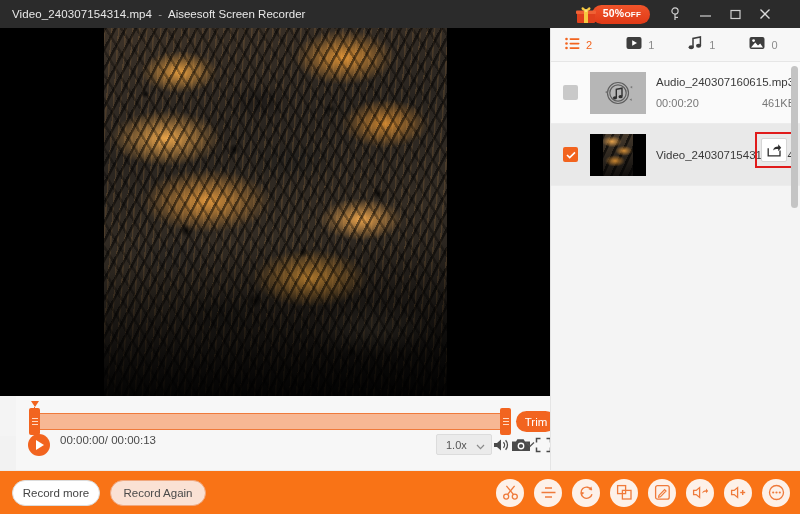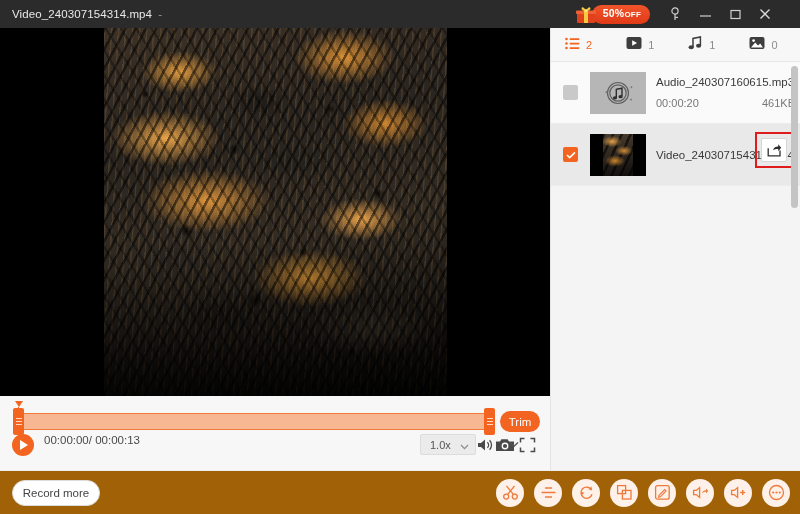--- a/index.html
+++ b/index.html
@@ -101,21 +101,21 @@
       radial-gradient(circle 7px at 24% 55%, rgba(0,0,0,.75) 0, rgba(0,0,0,0) 100%),
       radial-gradient(circle 5px at 58% 61%, rgba(0,0,0,.7) 0, rgba(0,0,0,0) 100%),
       radial-gradient(circle 6px at 80% 45%, rgba(0,0,0,.72) 0, rgba(0,0,0,0) 100%),
       radial-gradient(circle 8px at 44% 74%, rgba(0,0,0,.7) 0, rgba(0,0,0,0) 100%),
       radial-gradient(circle 5px at 72% 88%, rgba(0,0,0,.65) 0, rgba(0,0,0,0) 100%),
       linear-gradient(180deg, rgba(0,0,0,0) 58%, rgba(0,0,0,.45) 84%, rgba(0,0,0,.82) 100%);
   }
 
   
   .trimbar {
-    position: absolute; left: 0; top: 396px;
+    position: absolute; left: 16px; top: 396px;
     width: 550px; height: 74px;
     background: #f7f7f7;
   }
   .track-row {
     position: absolute; left: 0; top: 12px; width: 550px; height: 26px;
   }
   .track {
     position: absolute; left: 18px; top: 5px; width: 472px; height: 17px;
     background: #f7b793; border: 1px solid #ef7a3b; border-radius: 2px;
   }
@@ -181,21 +181,21 @@
   .speed-select .val {
     font-size: 11px; color: #555; padding-left: 9px;
   }
   .speed-select .chev { margin-left: auto; padding-right: 6px; }
   .icon-btn { display: flex; align-items: center; cursor: pointer; }
 
   
   .bottombar {
     position: absolute; left: 0; top: 470px;
     width: 800px; height: 44px;
-    background: #a16207; border-top: 1px solid #ececec;
+    background: #f97316; border-top: 1px solid #ececec;
     display: flex; align-items: center;
   }
   .pill {
     height: 26px; border-radius: 13px; font-size: 11.5px;
     display: flex; align-items: center; justify-content: center;
     cursor: pointer; user-select: none;
   }
   .pill.white {
     margin-left: 12px; width: 88px;
     background: #ffffff; border: 1px solid #dcdcdc; color: #444;
@@ -311,20 +311,21 @@
   }
 </style>
 </head>
 <body>
 
 <div id="app">
 
   <div class="titlebar">
     <span class="title-text">Video_240307154314.mp4</span>
     <span class="title-sep">-</span>
+    <span class="title-app">Aiseesoft Screen Recorder</span>
 
     <div class="title-right">
 
       <div class="promo">
         <span class="gift-icon">
           <svg width="22" height="19" viewBox="0 0 22 19">
             <rect x="2" y="8" width="18" height="10" rx="1" fill="#e0401c"></rect>
             <rect x="1" y="5.5" width="20" height="3.6" rx="1" fill="#f06134"></rect>
             <rect x="9" y="5.5" width="4" height="12.5" fill="#f7c93f"></rect>
             <path d="M11 6 C8 6 6 4.5 6.6 3 C7.2 1.6 9.6 2.4 11 6 Z" fill="#f7c93f"></path>
@@ -539,20 +540,21 @@
         <div class="red-ring"></div>
       </div>
     </div>
 
     <div class="scrollbar"></div>
 
   </div>
 
   <div class="bottombar">
     <div class="pill white">Record more</div>
+    <div class="pill orange">Record Again</div>
 
     <div class="tool-row">
       <div class="tool">
         <svg width="17" height="17" viewBox="0 0 17 17">
           <circle cx="4.2" cy="12.6" r="2.5" fill="none" stroke="#ef7a3b" stroke-width="1.3"></circle>
           <circle cx="12.8" cy="12.6" r="2.5" fill="none" stroke="#ef7a3b" stroke-width="1.3"></circle>
           <line x1="5.4" y1="10.6" x2="12.6" y2="1.8" stroke="#ef7a3b" stroke-width="1.3"></line>
           <line x1="11.6" y1="10.6" x2="4.4" y2="1.8" stroke="#ef7a3b" stroke-width="1.3"></line>
         </svg>
       </div>

